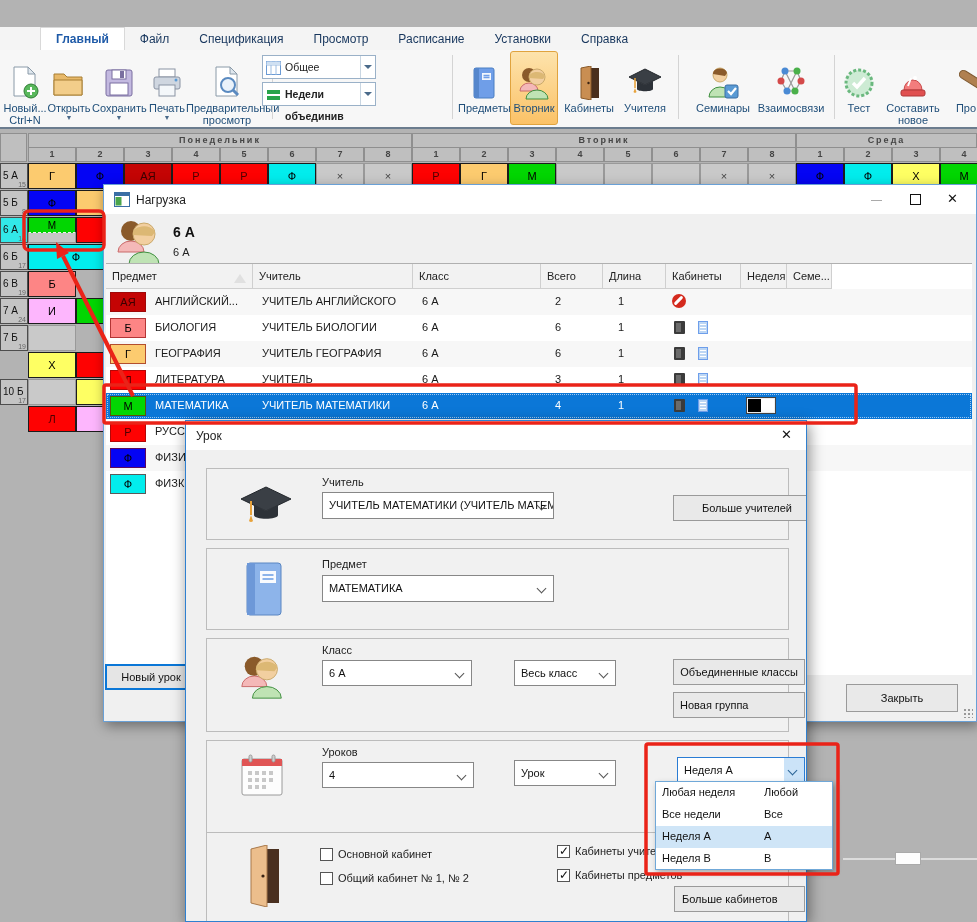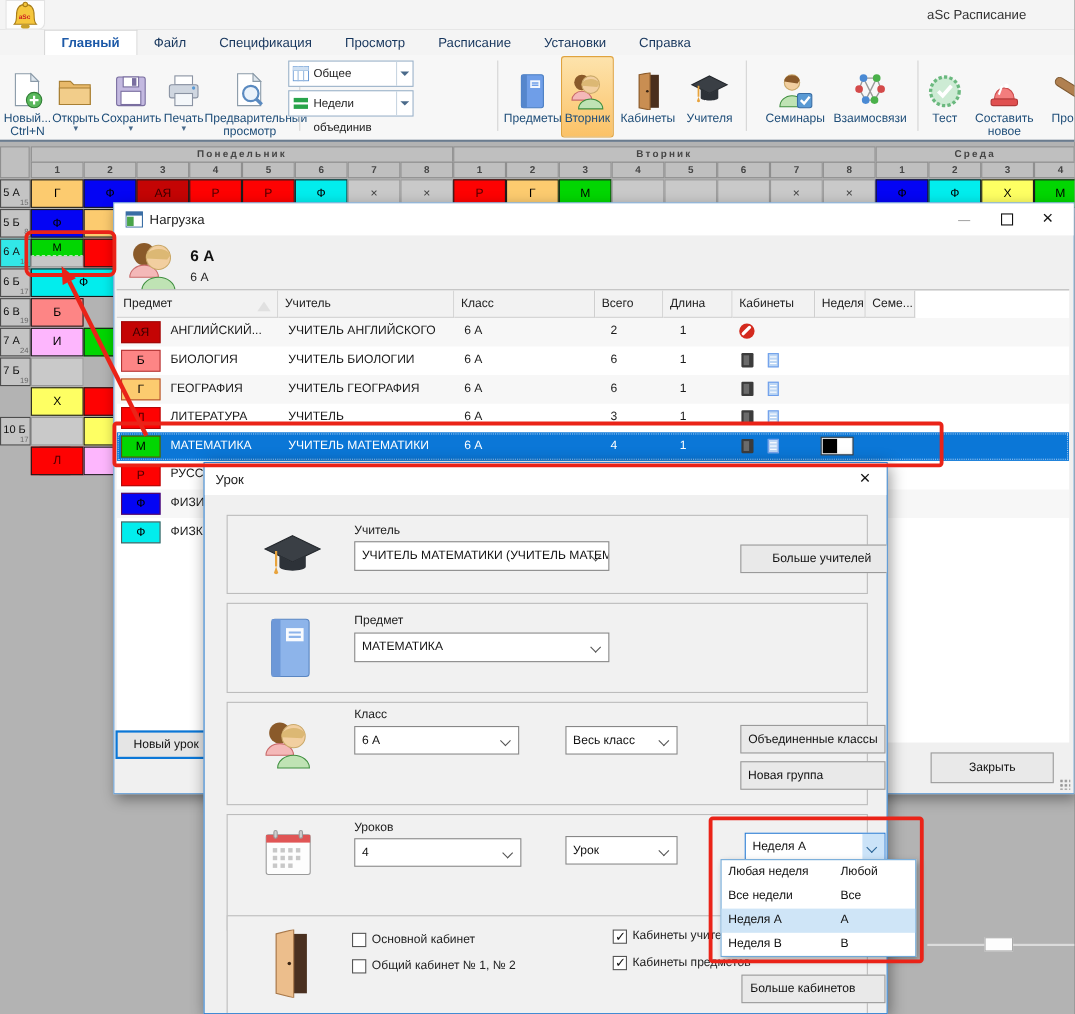--- a/index.html
+++ b/index.html
@@ -118,31 +118,20 @@
   
   .split-line { position:absolute; left:843px; top:858px; width:134px; height:2px; background:#dcdcdc; z-index:5; }
   .split-handle { position:absolute; left:895px; top:852px; width:26px; height:13px; background:#fdfdfd;
                   border:1px solid #aaa; z-index:6; }
 </style>
 </head>
 <body>
 
 <div class="screen">
 
-  <div class="titlebar">
-    <div class="bell-tile">
-      <svg width="34" height="26" viewBox="0 0 34 26">
-        <path d="M17 3 C23 3 25 8 25 13 C25 19 27 21 27 21 L7 21 C7 21 9 19 9 13 C9 8 11 3 17 3" fill="#f5c63c" stroke="#a87d18"></path>
-        <circle cx="17" cy="3" r="2" fill="#f5c63c" stroke="#a87d18"></circle>
-        <ellipse cx="17" cy="23" rx="4" ry="2" fill="#c9a02a"></ellipse>
-        <text x="11" y="16" font-size="6" fill="#c22" font-weight="bold">aSc</text>
-      </svg>
-    </div>
-    <div class="app-title">aSc Расписание</div>
-  </div>
   <div class="tabs" id="tabs" style="padding-left:40px;"><span class="tab active">Главный</span><span class="tab">Файл</span><span class="tab">Спецификация</span><span class="tab">Просмотр</span><span class="tab">Расписание</span><span class="tab">Установки</span><span class="tab">Справка</span></div>
 
   <div class="ribbon">
     <div class="rbtn" style="left:2px;width:46px;">
       <div class="ric">
         <svg width="30" height="34" viewBox="0 0 30 34">
             <path d="M4 1 h14 l7 7 v22 h-21 z" fill="#fff" stroke="#8a9aa8"></path>
             <path d="M18 1 l7 7 h-7 z" fill="#dfe7ee" stroke="#8a9aa8"></path>
             <circle cx="21" cy="25" r="7" fill="#59b85c" stroke="#2f7d33"></circle>
             <path d="M21 21 v8 M17 25 h8" stroke="#fff" stroke-width="2"></path>
@@ -203,21 +192,21 @@
       <span class="tic">
         <svg width="15" height="14" viewBox="0 0 15 14">
             <rect x="0.5" y="0.5" width="14" height="13" fill="#fff" stroke="#6a9ad4"></rect>
             <path d="M0 4 h15 M5 0 v14 M10 0 v14" stroke="#9cbce0"></path>
             <rect x="0.5" y="0.5" width="14" height="3.5" fill="#cfe0f2"></rect>
           </svg>
       </span>
       <span>Общее</span>
       <span class="tarrow"><i></i></span>
     </div>
-    <div class="tcombo" style="top:32px;">
+    <div class="tcombo" style="top:32px;font-weight:bold;">
       <span class="tic">
         <svg width="15" height="14" viewBox="0 0 15 14">
             <rect x="1" y="2" width="13" height="4" fill="#28a44a"></rect>
             <rect x="1" y="8" width="13" height="4" fill="#28a44a"></rect>
           </svg>
       </span>
       <span>Недели объединив</span>
       <span class="tarrow"><i></i></span>
     </div>
     <div class="rsep" style="left:452px;"></div>

